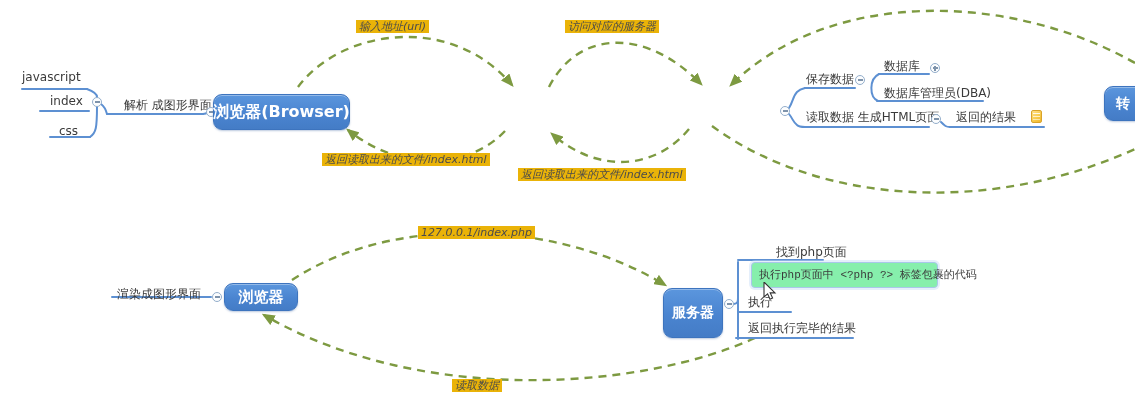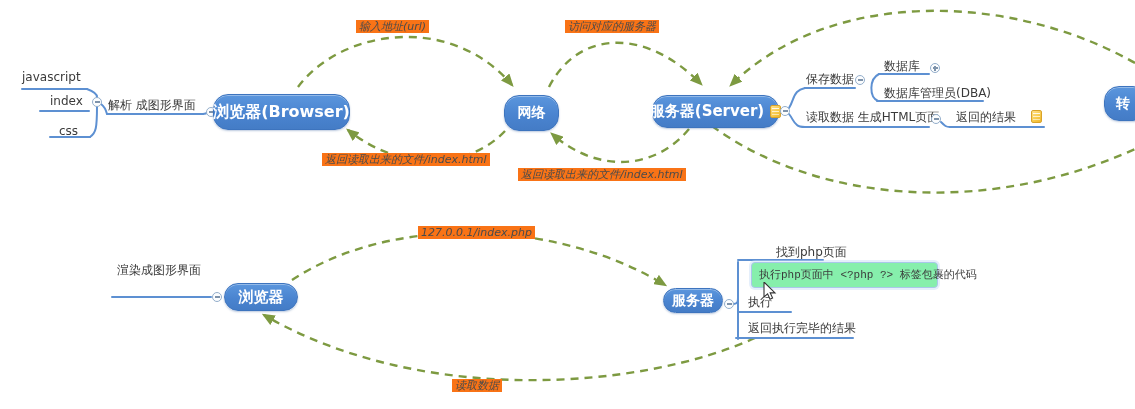--- a/index.html
+++ b/index.html
@@ -2,28 +2,28 @@
 <html><head>
 <meta charset="utf-8">
 <style>
   html,body{margin:0;padding:0;background:#fff;}
   body{font-family:"DejaVu Sans","Liberation Sans",sans-serif;}
   .canvas{position:relative;width:1135px;height:409px;overflow:hidden;background:#ffffff;}
   svg.layer{position:absolute;left:0;top:0;}
   .node{
     position:absolute;display:flex;align-items:center;justify-content:center;gap:6px;
     background:linear-gradient(180deg,#5b96dd 0%,#4a84d0 55%,#447cc6 100%);
-    color:#fff;font-weight:bold;border-radius:15px;border:1px solid #3d74be;
+    color:#fff;font-weight:bold;border-radius:9px;border:1px solid #3d74be;
     box-shadow:0 1px 2px rgba(60,100,160,.35), inset 0 1px 0 rgba(255,255,255,.35);
     white-space:nowrap;box-sizing:border-box;
   }
   .label{position:absolute;font-size:12px;color:#3a3a3a;white-space:nowrap;line-height:1.15;}
   .curve-label{
     position:absolute;font-size:11px;font-style:italic;color:#4b4b4b;
-    background:#f97316;padding:0 3px;white-space:nowrap;line-height:1.2;
+    background:#eab308;padding:0 3px;white-space:nowrap;line-height:1.2;
   }
   .collapse,.expand{
     position:absolute;width:10px;height:10px;border-radius:50%;
     background:#fcfdfe;border:1px solid #93aecb;box-sizing:border-box;
   }
   .collapse::after,.expand::after{
     content:"";position:absolute;left:1.5px;right:1.5px;top:50%;height:1.2px;
     margin-top:-0.6px;background:#7e93ab;
   }
   .expand::before{
@@ -97,32 +97,25 @@
       <path d="M736 338 L853 338"></path>
     </g>
     <path d="M755 285 L933 285" stroke="#4a86d3" stroke-width="2.6" fill="none" stroke-linecap="round"></path>
   </svg>
 
   <div class="label" style="left:22px;top:71px">javascript</div>
   <div class="label" style="left:50px;top:95px">index</div>
   <div class="label" style="left:59px;top:125px">css</div>
   <div class="collapse" style="left:92px;top:97px"></div>
 
-  <div class="label" style="left:108px;top:99px">解析 成图形界面</div>
+  <div class="label" style="left:124px;top:99px">解析 成图形界面</div>
   <div class="collapse" style="left:206px;top:107px"></div>
 
   <div class="node" style="left:213px;top:94px;width:137px;height:36px;font-size:16px">
     <span>浏览器(Browser)</span>
-  </div>
-  <div class="node" style="left:504px;top:95px;width:55px;height:36px;font-size:14px">
-    <span>网络</span>
-  </div>
-  <div class="node" style="left:652px;top:95px;width:127px;height:33px;font-size:15px">
-    <span>服务器(Server)</span>
-    <span class="doc"></span>
   </div>
   <div class="collapse" style="left:780px;top:106px"></div>
 
   <div class="node" style="left:1104px;top:86px;width:44px;height:35px;font-size:14px;justify-content:flex-start;padding-left:11px">
     <span>转</span>
   </div>
 
   <div class="curve-label" style="left:356px;top:20px">输入地址(url)</div>
   <div class="curve-label" style="left:565px;top:20px">访问对应的服务器</div>
   <div class="curve-label" style="left:322px;top:153px">返回读取出来的文件/index.html</div>
@@ -131,29 +124,29 @@
   <div class="label" style="left:806px;top:73px">保存数据</div>
   <div class="collapse" style="left:855px;top:75px"></div>
   <div class="label" style="left:884px;top:60px">数据库</div>
   <div class="expand" style="left:930px;top:63px"></div>
   <div class="label" style="left:884px;top:87px">数据库管理员(DBA)</div>
   <div class="label" style="left:806px;top:111px">读取数据 生成HTML页面</div>
   <div class="collapse" style="left:931px;top:114px"></div>
   <div class="label" style="left:956px;top:111px">返回的结果</div>
   <div class="doc abs" style="left:1031px;top:110px"></div>
 
-  <div class="label" style="left:117px;top:264px">渲染成图形界面</div>
+  <div class="label" style="left:117px;top:288px">渲染成图形界面</div>
   <div class="collapse" style="left:212px;top:292px"></div>
   <div class="node" style="left:224px;top:283px;width:74px;height:28px;font-size:15px">
     <span>浏览器</span>
   </div>
 
   <div class="curve-label" style="left:418px;top:226px">127.0.0.1/index.php</div>
 
-  <div class="node" style="left:663px;top:288px;width:60px;height:25px;font-size:14px">
+  <div class="node" style="left:663px;top:288px;width:60px;height:50px;font-size:14px">
     <span>服务器</span>
   </div>
   <div class="collapse" style="left:724px;top:299px"></div>
 
   <div class="label" style="left:776px;top:246px">找到php页面</div>
 
   <div class="highlight-row" style="left:751px;top:262px;width:187px;height:26px;padding-left:7px">
     <span class="label">执行php页面中 &lt;?php ?&gt; 标签包裹的代码</span>
   </div>
 

